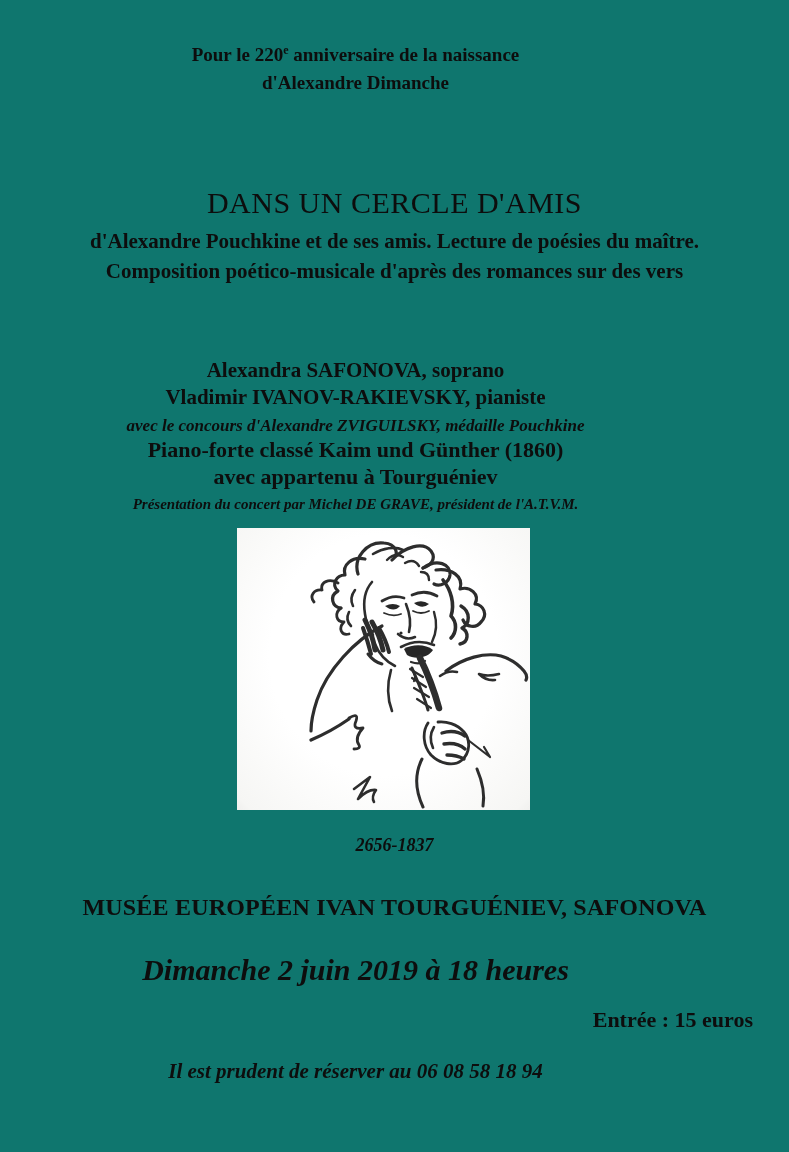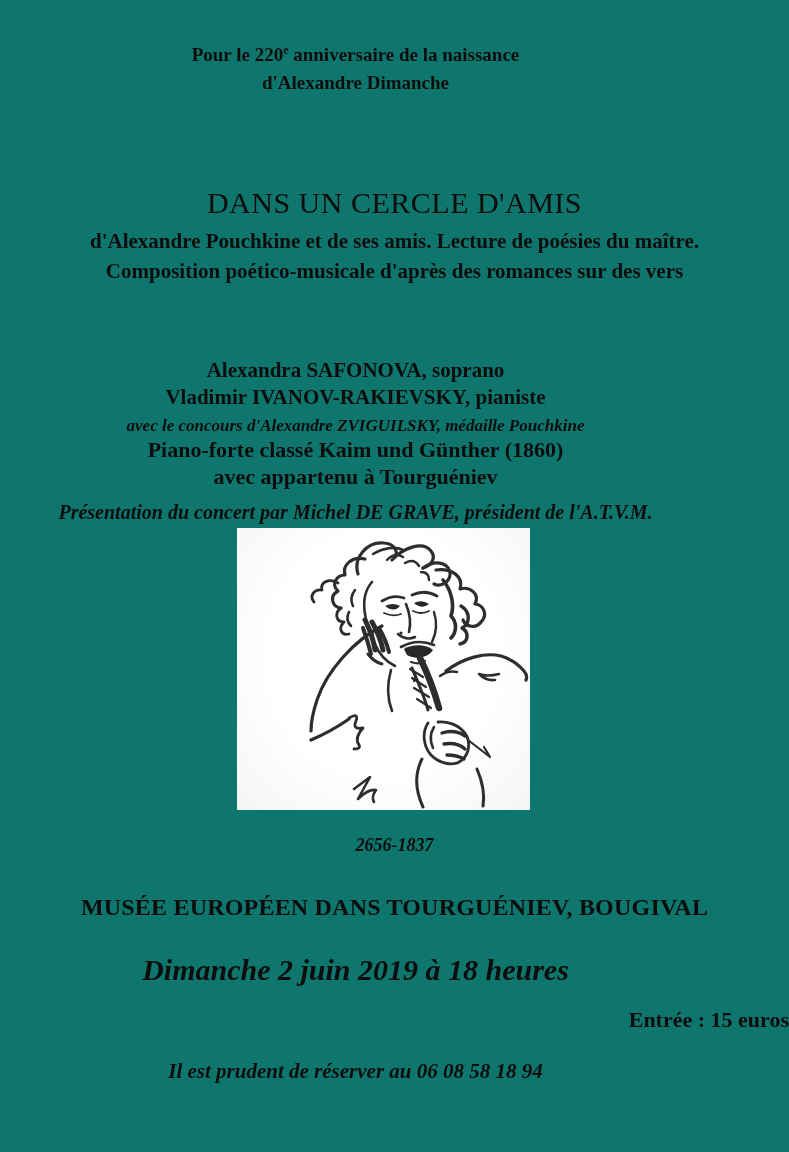--- a/index.html
+++ b/index.html
@@ -27,35 +27,35 @@
   .main-title{top:138px;font-size:30px;font-weight:normal;letter-spacing:.5px;margin-top:48px;}
 
   .description{top:226px;font-size:21px;font-weight:bold;line-height:30px;}
 
   .performers{top:357px;}
   .performers .p-line{font-size:21px;font-weight:bold;line-height:27px;}
   .performers .p-note{font-size:17px;font-weight:bold;font-style:italic;line-height:25px;margin-top:2px;}
 
   .instrument{top:436px;}
   .instrument .p-line{font-size:22px;font-weight:bold;line-height:27px;}
-  .instrument .p-note{font-size:20px;font-weight:bold;font-style:italic;line-height:25px;margin-top:10px;}
+  .instrument .p-note{font-size:15px;font-weight:bold;font-style:italic;line-height:25px;margin-top:2px;}
 
   .portrait-box{
     position:absolute;left:237px;top:528px;width:293px;height:282px;
     background:radial-gradient(ellipse at 50% 45%, #ffffff 55%, #f6f6f4 95%, #f0f0ee 100%);
   }
   .portrait-box svg{display:block;width:100%;height:100%;}
 
   .caption{top:835px;font-size:18px;font-weight:bold;font-style:italic;}
 
   .venue{top:894px;font-size:24px;font-weight:bold;letter-spacing:.2px;}
 
   .event-date{top:953px;font-size:30px;font-weight:bold;font-style:italic;}
 
-  .price{top:1007px;font-size:22px;font-weight:bold;text-align:right;}
+  .price{top:1007px;font-size:22px;font-weight:bold;text-align:right;padding-right:36px;}
 
   .reservation{top:1059px;font-size:21px;font-weight:bold;font-style:italic;}
 </style>
 </head>
 <body>
 
 <div class="page">
 
   <div class="block shift header-block">
     <div><span>Pour le 220</span><sup>e</sup><span> anniversaire de la naissance</span></div>
@@ -145,21 +145,21 @@
         <path stroke-width="3" d="M185,231 C178,245 178,262 186,279"></path>
         <path stroke-width="3" d="M240,241 C246,255 248,266 246,278"></path>
 
         <path stroke-width="2.6" d="M117,261 L133,249 L121,271 Q131,261 139,262 Q134,269 137,274"></path>
       </g>
     </svg>
   </div>
 
   <div class="block caption">2656-1837</div>
 
-  <div class="block venue">MUSÉE EUROPÉEN DANS TOURGUÉNIEV, BOUGIVAL</div>
+  <div class="block venue">MUSÉE EUROPÉEN IVAN TOURGUÉNIEV, SAFONOVA</div>
 
   <div class="block shift event-date">Dimanche 2 juin 2019 à 18 heures</div>
 
   <div class="block price">Entrée : 15 euros</div>
 
   <div class="block shift reservation">Il est prudent de réserver au 06 08 58 18 94</div>
 
 </div>
 
 </body></html>

